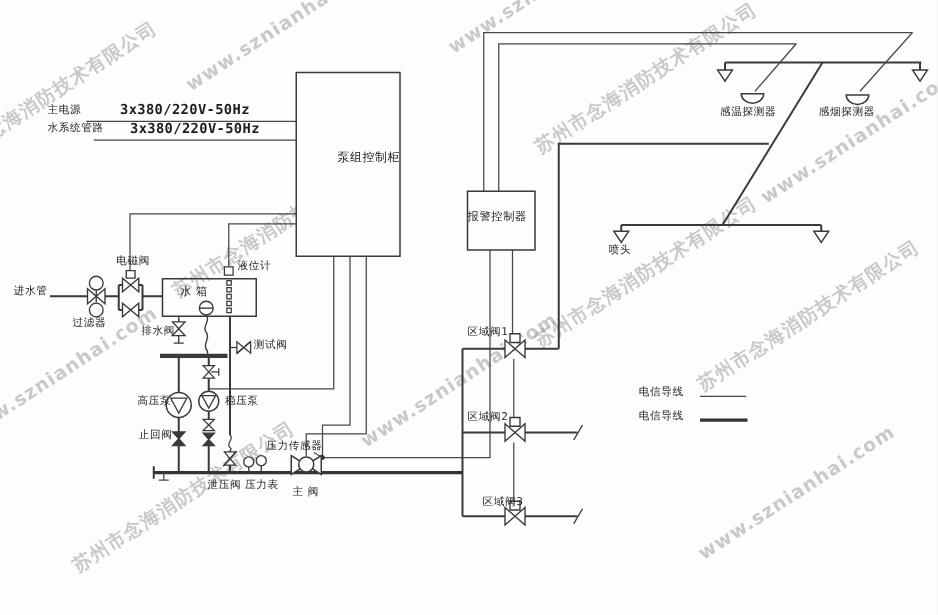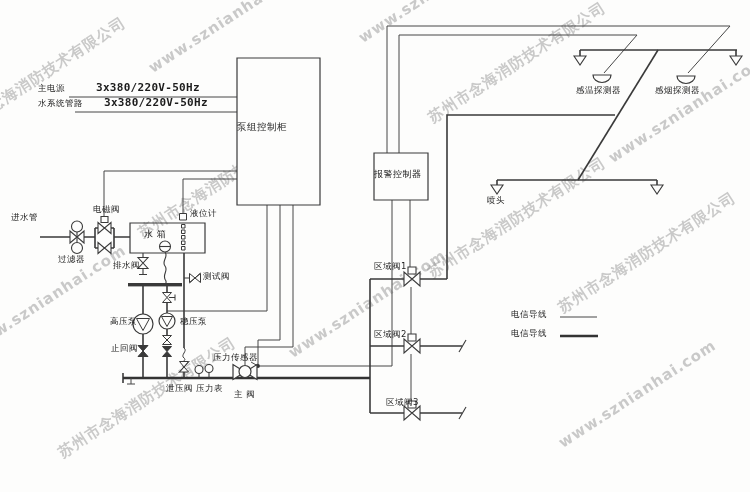--- a/index.html
+++ b/index.html
@@ -4,21 +4,21 @@
 <style>
   html,body{margin:0;padding:0;background:#e8e8e8;}
   #stage{position:relative;width:750px;height:492px;background:#fdfdfc;overflow:hidden;
          font-family:"DejaVu Sans","Liberation Sans",sans-serif;}
   #diagram-svg{position:absolute;left:0;top:0;}
   .lbl{position:absolute;color:#1c1c1c;font-weight:normal;white-space:nowrap;
        font-size:9px;letter-spacing:.5px;line-height:1.1;}
   .lbl.small{font-size:8.5px;}
   .lbl.mono{font-family:"DejaVu Sans Mono","Liberation Mono",monospace;
             font-size:11px;letter-spacing:.3px;font-weight:bold;margin-left:20px;}
-  .lbl.center{text-align:left;}
+  .lbl.center{text-align:right;}
   .caption{position:absolute;left:0;top:455px;width:720px;text-align:center;
            font-size:13.5px;font-weight:bold;color:#111;letter-spacing:1.5px;margin-top:40px;}
   .wm{position:absolute;color:rgba(150,150,150,.5);font-size:15px;font-weight:bold;
       white-space:nowrap;transform:rotate(-33deg);transform-origin:left center;
       letter-spacing:1px;pointer-events:none;}
   svg path,svg rect,svg circle,svg line{vector-effect:non-scaling-stroke;}
 </style>
 </head>
 <body>
 
@@ -200,21 +200,21 @@
   </svg>
 
   <div class="lbl small" style="left:38px;top:84px">主电源</div>
   <div class="lbl mono" style="left:76px;top:82px">3x380/220V-50Hz</div>
   <div class="lbl small" style="left:38px;top:99px">水系统管路</div>
   <div class="lbl mono" style="left:84px;top:97px">3x380/220V-50Hz</div>
 
   <div class="lbl center" style="left:237px;top:122px;width:83px;font-size:9.5px">泵组控制柜</div>
   <div class="lbl center" style="left:374px;top:170px;width:40px">报警控制器</div>
 
-  <div class="lbl small" style="left:11px;top:213px">进水管</div>
+  <div class="lbl small" style="left:11px;top:229px">进水管</div>
   <div class="lbl small" style="left:58px;top:255px">过滤器</div>
   <div class="lbl small" style="left:93px;top:205px">电磁阀</div>
   <div class="lbl small" style="left:190px;top:209px">液位计</div>
   <div class="lbl" style="left:144px;top:230px">水  箱</div>
   <div class="lbl small" style="left:113px;top:261px">排水阀</div>
   <div class="lbl small" style="left:203px;top:272px">测试阀</div>
 
   <div class="lbl small" style="left:110px;top:317px">高压泵</div>
   <div class="lbl small" style="left:180px;top:317px">稳压泵</div>
   <div class="lbl small" style="left:111px;top:344px">止回阀</div>

